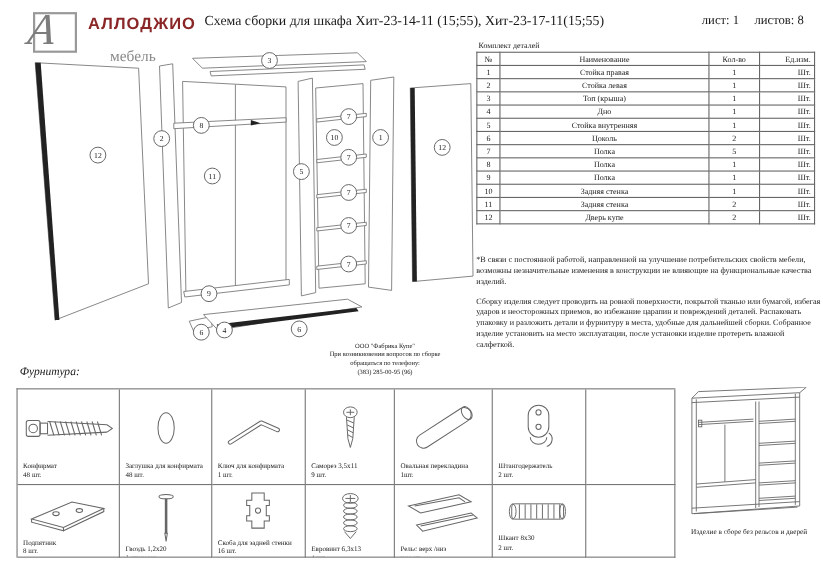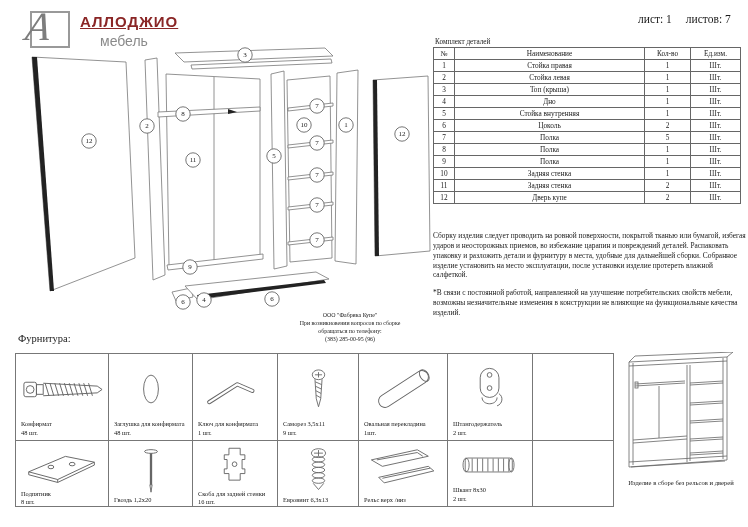--- a/index.html
+++ b/index.html
@@ -7,46 +7,46 @@
   html,body { margin:0; padding:0; }
   body {
     width:748px; height:527px; position:relative; background:#ffffff;
     font-family:"Liberation Serif", serif; color:var(--ink); overflow:hidden;
   }
   
   .logo-box { position:absolute; left:30px; top:11px; width:40px; height:37px; border:2px solid #999; }
   .logo-a { position:absolute; left:-6px; top:-6px; font-family:"Liberation Serif",serif; font-style:italic;
             font-size:40px; color:#7d7d7d; transform:skewX(-8deg); line-height:1; }
   .brand-wrap { position:absolute; left:80px; top:13px; font-family:"Liberation Sans",sans-serif; }
-  .brand-name { color:var(--brand-red); font-weight:bold; font-size:15px; letter-spacing:1px;text-decoration:underline; }
-  .brand-sub { color:var(--logo-gray); font-size:14px; margin-left:20px; margin-top:3px; }
+  .brand-name { color:var(--brand-red); font-weight:bold; font-size:15px; letter-spacing:1px; }
+  .brand-sub { color:var(--logo-gray); font-size:14px; margin-left:20px; margin-top:14px;font-family:Liberation Serif, serif; }
   .doc-title { position:absolute; left:186px; top:11px; width:390px; font-size:12.6px; line-height:1.35; }
   .sheet-info { position:absolute; left:638px; top:13px; font-size:11.5px; display:flex; gap:14px;text-align:right; }
   
   .parts-caption { position:absolute; left:435px; top:38px; font-size:7.2px; }
   table.parts { position:absolute; left:433px; top:47px; border-collapse:collapse; }
   table.parts th, table.parts td { border:1px solid #666; font-size:7.3px; font-weight:normal;
      padding:1px 3px; height:11.4px; text-align:center; }
   table.parts .colname { width:190px; text-align:center; }
   table.parts .colnum  { width:21px; }
   table.parts .colqty  { width:46px; }
-  table.parts .colunit { width:50px; }
+  table.parts .colunit { width:50px;text-align:right; }
   
   .notes { position:absolute; left:433px; top:231px; width:313px; font-size:7.4px; line-height:1.33; }
   .notes p { margin:0 0 8px 0; }
   
   .factory { position:absolute; left:284px; top:312px; width:132px; text-align:center;
              font-size:5.9px; line-height:1.35; }
   
   .diagram { position:absolute; left:20px; top:48px; overflow:visible; }
   .diagram .p { fill:#ffffff; stroke:#777; stroke-width:0.8; }
   .diagram .dark { fill:#222; stroke:none; }
   .diagram .l { stroke:#777; stroke-width:0.8; }
   
-  .furn-label { position:absolute; left:18px; top:333px; font-size:10.5px; }
+  .furn-label { position:absolute; left:18px; top:333px; font-size:10.5px;font-style:italic; }
   .hw-grid { position:absolute; left:15px; top:353px; display:grid;
      grid-template-columns:93px 84px 85px 81px 89px 85px 81px; grid-template-rows:87px 66px;
      border-top:1px solid var(--line); border-left:1px solid var(--line); }
   .hw-cell { border-right:1px solid var(--line); border-bottom:1px solid var(--line);
      display:flex; flex-direction:column; padding:3px 4px 3px 5px; overflow:hidden; }
   .hw-icon { flex:1; display:flex; align-items:center; justify-content:center; }
   .hw-icon svg { stroke:#666; fill:none; stroke-width:1; }
   .hw-name, .hw-qty { font-size:6.4px; line-height:1.3; }
   .cabinet { position:absolute; left:615px; top:352px; width:132px; }
   .cabinet-caption { font-size:6.6px; text-align:center; margin-top:1px; }
@@ -55,24 +55,25 @@
 <body>
 
 <div class="logo-box">
   <span class="logo-a">А</span>
 </div>
 <div class="brand-wrap">
   <div class="brand-name">АЛЛОДЖИО</div>
   <div class="brand-sub">мебель</div>
 </div>
 <div class="doc-title">
+  <div>Схема сборки для шкафа Хит-23-14-11 (15;55), Хит-23-17-11(15;55)</div>
 </div>
 <div class="sheet-info">
   <span>лист: 1</span>
-  <span>листов: 7</span>
+  <span>листов: 8</span>
 </div>
 
 <svg class="diagram" width="415" height="264" viewBox="0 0 415 264">
 
   <polygon class="p" points="155,5 305,0 313,8 164,14"></polygon>
   <polygon class="p" points="171,17 311,11 312,15 172,21"></polygon>
 
   <polygon class="p" points="12,9 106,14 115,210 30,243"></polygon>
   <polygon class="dark" points="12,9 17,9 34,243 30,243"></polygon>
 
@@ -258,22 +259,22 @@
       <tr>
         <td class="colnum">12</td>
         <td class="colname">Дверь купе</td>
         <td class="colqty">2</td>
         <td class="colunit">Шт.</td>
       </tr>
     </tbody>
 </table>
 
 <div class="notes">
+  <p>*В связи с постоянной работой, направленной на улучшение потребительских свойств мебели, возможны незначительные изменения в конструкции не влияющие на функциональные качества изделий.</p>
   <p>Сборку изделия следует проводить на ровной поверхности, покрытой тканью или бумагой, избегая ударов и неосторожных приемов, во избежание царапин и повреждений деталей. Распаковать упаковку и разложить детали и фурнитуру в места, удобные для дальнейшей сборки. Собранное изделие установить на место эксплуатации, после установки изделие протереть влажной салфеткой.</p>
-  <p>*В связи с постоянной работой, направленной на улучшение потребительских свойств мебели, возможны незначительные изменения в конструкции не влияющие на функциональные качества изделий.</p>
 </div>
 
 <div class="factory">
   <div>ООО "Фабрика Купе"</div>
   <div>При возникновении вопросов по сборке</div>
   <div>обращаться по телефону:</div>
   <div>(383) 285-00-95 (96)</div>
 </div>
 
 <div class="furn-label">Фурнитура:</div>

